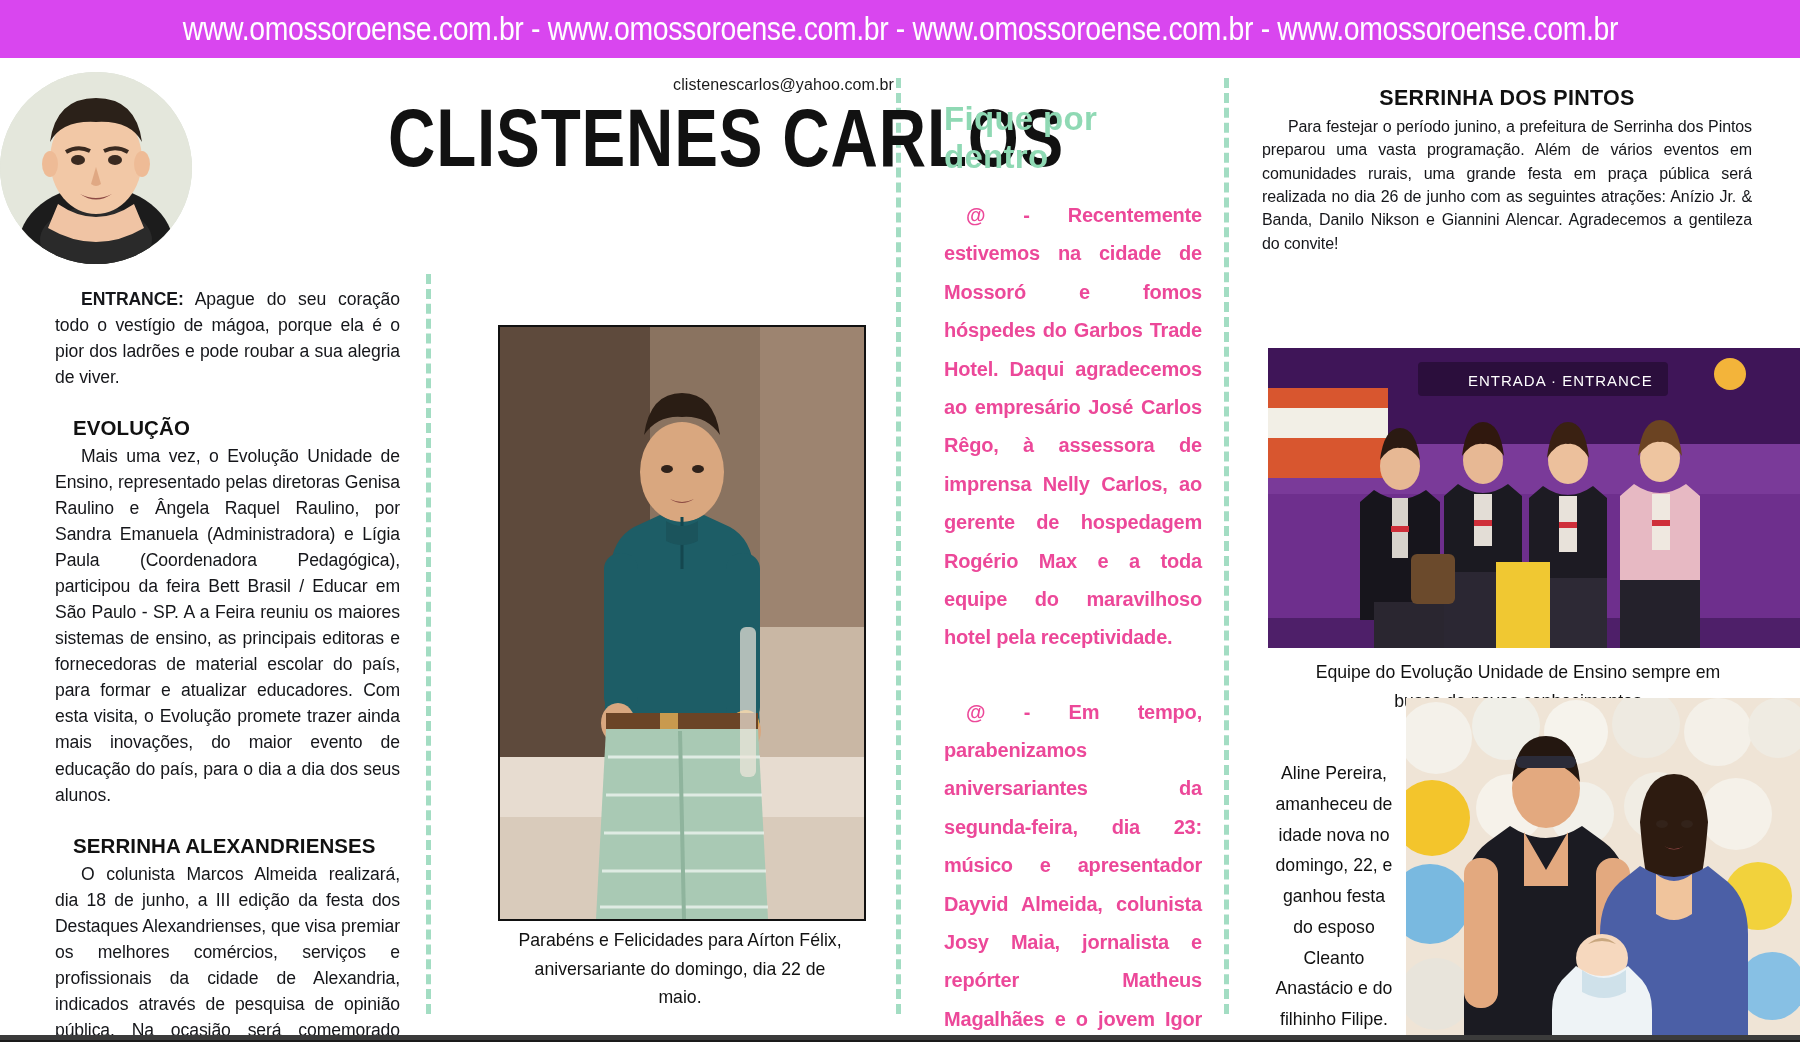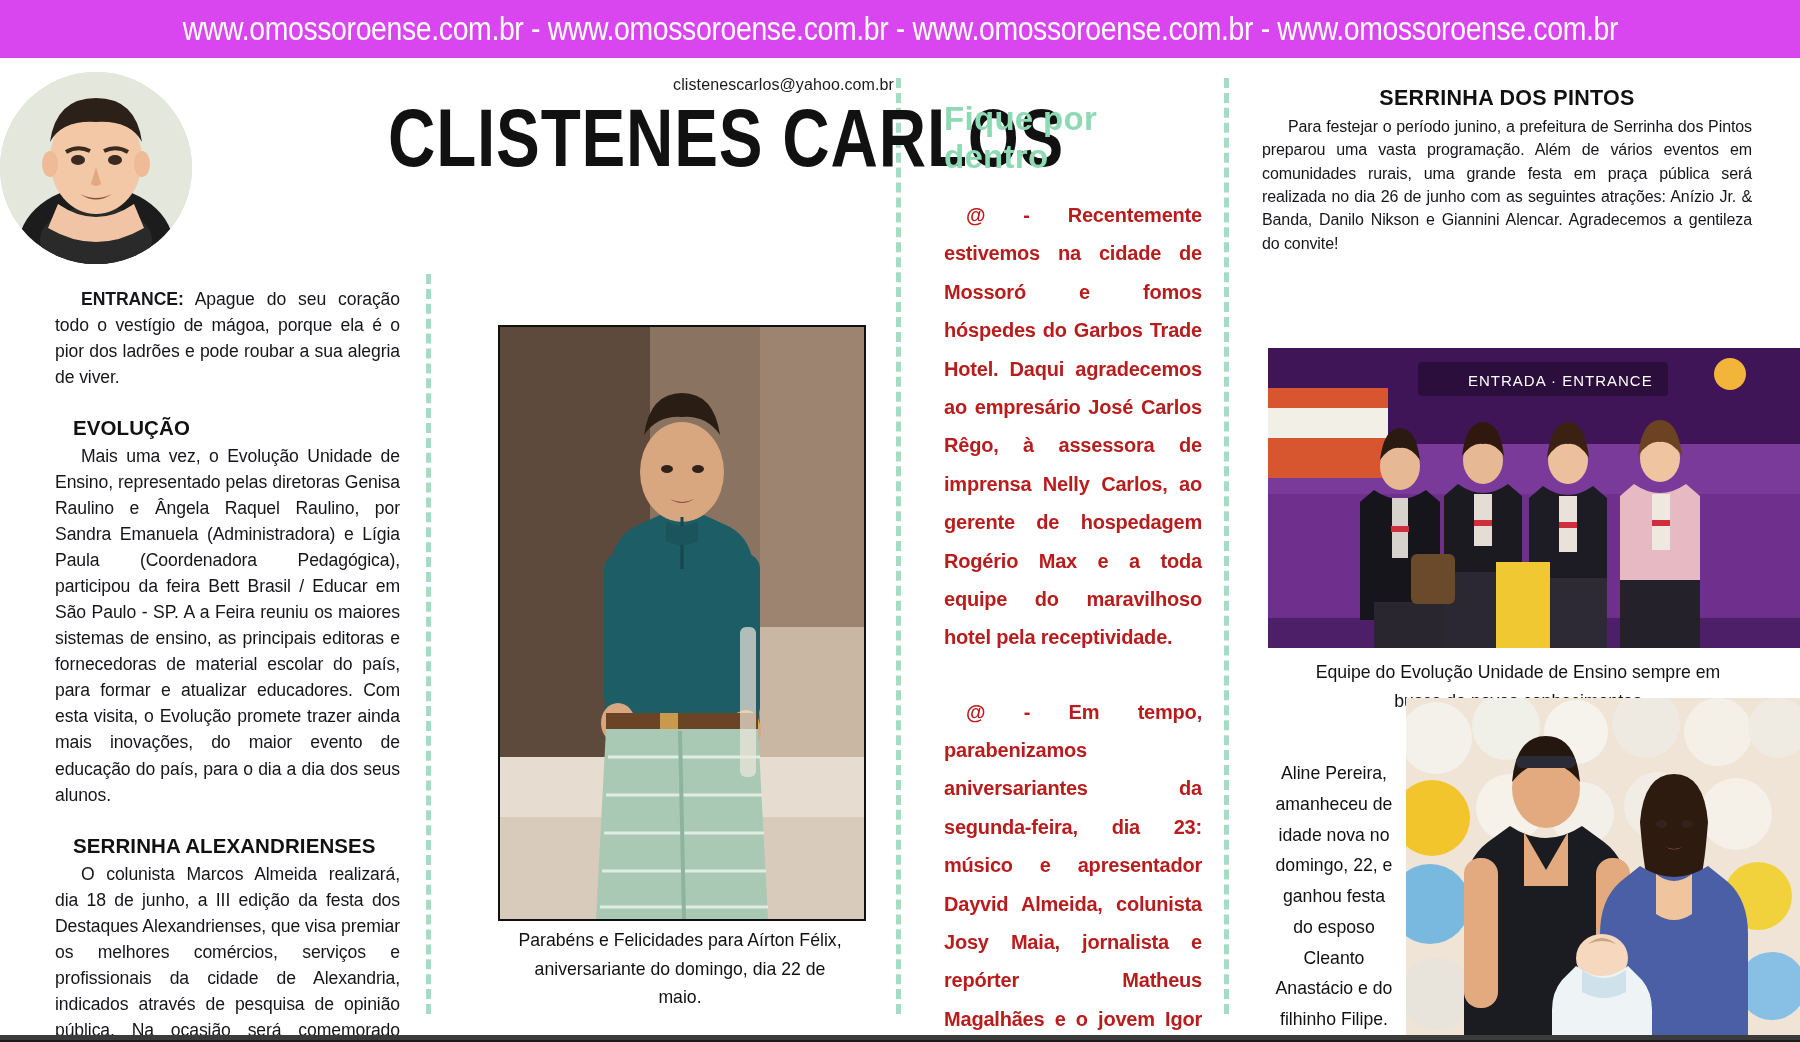--- a/index.html
+++ b/index.html
@@ -172,21 +172,21 @@
     font-size: 33px;
     color: #8fd9b4;
     margin: 12px 0 20px 0;
     letter-spacing: .3px;
   }
   .mid-p {
     font-family: "Liberation Sans", sans-serif;
     font-weight: 700;
     font-size: 20px;
     line-height: 1.92;
-    color: #b91c1c;
+    color: #ec4899;
     text-align: justify;
     margin: 0 0 36px 0;
     text-indent: 22px;
     letter-spacing: -0.2px;
   }
 
   
   .right-col {
     position: absolute;
     left: 1262px;

